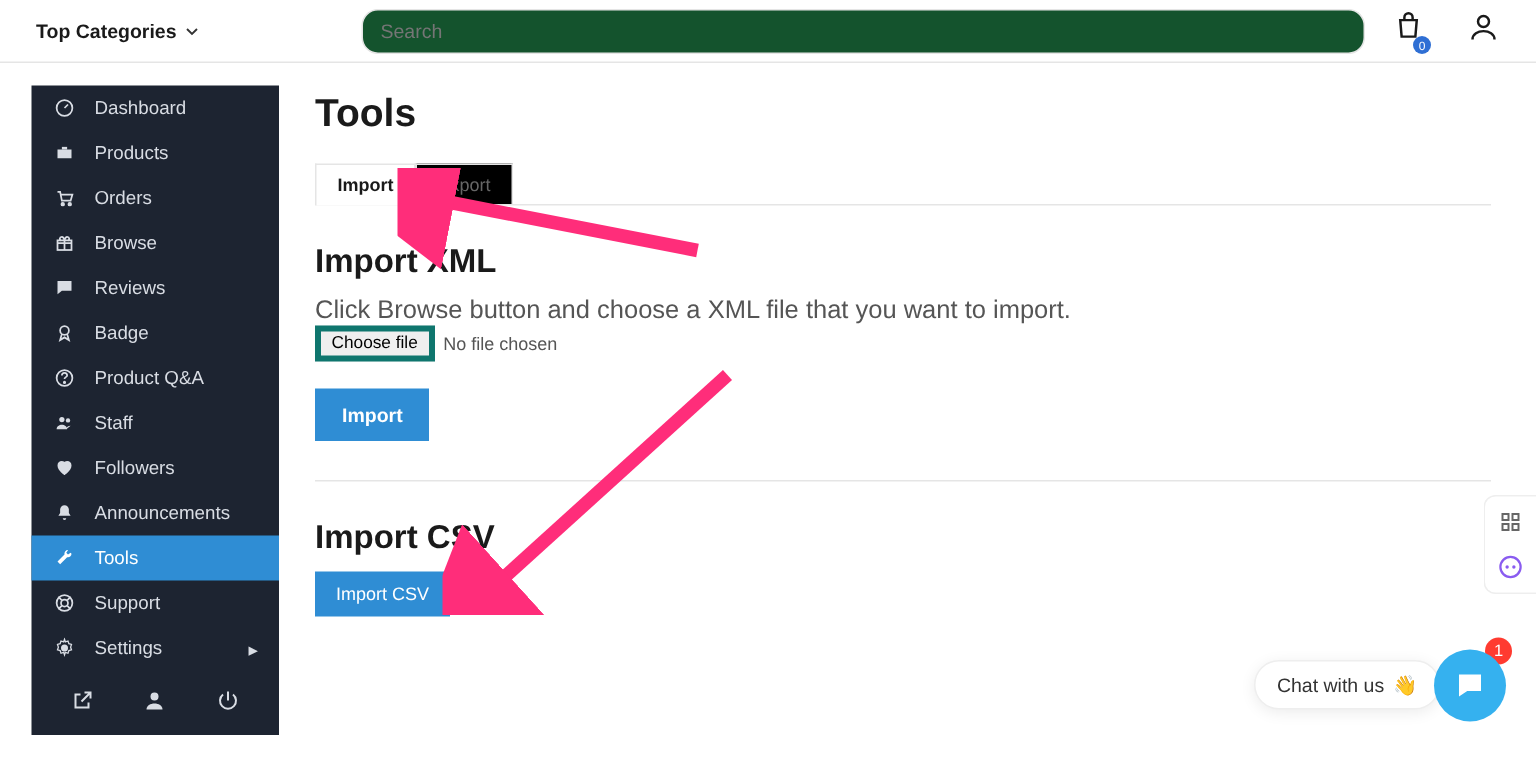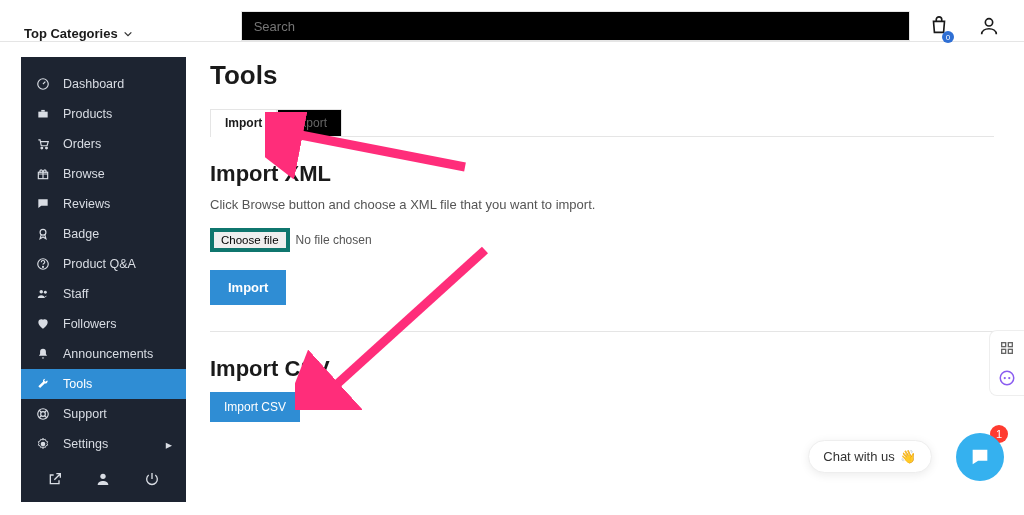--- a/index.html
+++ b/index.html
@@ -1,60 +1,60 @@
 <!DOCTYPE html>
 <html><head>
 <meta charset="utf-8">
 <style>
 * { box-sizing: border-box; margin: 0; padding: 0; }
 body { font-family: -apple-system, BlinkMacSystemFont, "Segoe UI", Arial, sans-serif; background: #fff; color: #1a1a1a; width: 1024px; height: 515px; overflow: hidden; position: relative; }
 
 
-.topbar { height: 42px; display: flex; align-items: flex-end; padding: 0 24px; border-bottom: 1px solid #e5e5e5; gap: 18px; }
+.topbar { height: 42px; display: flex; align-items: center; padding: 0 24px; border-bottom: 1px solid #e5e5e5; gap: 18px; }
 .top-cat { font-weight: 700; font-size: 13px; display: flex; align-items: center; gap: 5px; cursor: pointer; }
 .chev-down { width: 10px; height: 10px; }
 .search-wrap { flex: 1; max-width: 680px; margin-left: 90px; }
-.search-input { width: 100%; height: 30px; border: 1px solid #e5e5e5; border-radius: 0; padding: 0 12px; font-size: 13px; background: #000000; color: #999; }
+.search-input { width: 100%; height: 30px; border: 1px solid #e5e5e5; border-radius: 11px; padding: 0 12px; font-size: 13px; background: #14532d; color: #999; }
 .top-icons { margin-left: auto; display: flex; align-items: center; gap: 28px; }
 .bag-wrap { position: relative; }
 .bag-badge { position: absolute; bottom: -2px; right: -4px; width: 12px; height: 12px; background: #2f6fd4; border-radius: 50%; font-size: 8px; color: #fff; display: flex; align-items: center; justify-content: center; }
 
 
 .layout { display: flex; }
 
 
-.sidebar { width: 165px; background: #1d2431; margin: 15px 0 0 21px; display: flex; flex-direction: column; color: #fff; font-size: 12.5px; padding: 12px 0 10px; position: relative; }
+.sidebar { width: 165px; background: #1d2431; margin: 15px 0 0 21px; display: flex; flex-direction: column; color: #fff; font-size: 12.5px; padding: 0 0 10px; position: relative; }
 .side-item { display: flex; align-items: center; gap: 12px; padding: 7px 14px; color: #d9dde4; cursor: pointer; }
 .side-item.active { background: #2f8dd4; color: #fff; position: relative; }
 .side-item.active::after { content: ""; position: absolute; right: -8px; top: 50%; transform: translateY(-50%); border-top: 8px solid transparent; border-bottom: 8px solid transparent; border-left: 8px solid #fff; }
 .side-icon { width: 16px; height: 16px; flex-shrink: 0; display: flex; align-items: center; justify-content: center; }
 .side-chev { margin-left: auto; }
 .side-bottom { display: flex; justify-content: space-around; padding: 12px 10px 2px; }
 
 
 .main { flex: 1; padding: 18px 30px 0 24px; }
 h1 { font-size: 26px; font-weight: 900; margin-bottom: 18px; }
 .tabs { display: flex; border-bottom: 1px solid #e5e5e5; font-size: 12px; }
 .tab { padding: 6px 14px; border: 1px solid #e5e5e5; border-bottom: none; background: #000000; cursor: pointer; color: #666; }
 .tab.active { background: #fff; color: #1a1a1a; font-weight: 600; position: relative; }
 .tab.active::after { content: ""; position: absolute; bottom: -1px; left: 0; right: 0; height: 1px; background: #fff; }
 h2 { font-size: 22px; font-weight: 700; margin: 24px 0 10px; }
-.help-text { font-size: 13px; color: #555; margin-bottom: 16px; }
+.help-text { font-size: 17px; color: #555; }
 .file-row { display: flex; align-items: center; gap: 6px; font-size: 12px; color: #555; margin-bottom: 18px; }
 .choose-btn { background: #efefef; border: 4px solid #0f766e; padding: 2px 7px; font-size: 11.5px; cursor: pointer; }
 .btn-blue { background: #2f8dd4; color: #fff; border: none; padding: 10px 18px; font-size: 13px; font-weight: 700; cursor: pointer; }
 .btn-blue.light { font-weight: 500; padding: 8px 14px; font-size: 12px; }
 .divider { height: 1px; background: #e5e5e5; margin: 26px 0 0; }
 
 
 .float-right { position: absolute; right: 0; top: 330px; display: flex; flex-direction: column; gap: 8px; border: 1px solid #eee; border-right: none; border-radius: 8px 0 0 8px; padding: 6px; background: #fff; }
 .float-ic { width: 22px; height: 22px; display: flex; align-items: center; justify-content: center; }
 
 
-.chat-pill { position: absolute; right: 92px; bottom: 42px; background: #fff; border: 1px solid #eee; border-radius: 22px; padding: 8px 14px; font-size: 13px; color: #333; box-shadow: 0 2px 10px rgba(0,0,0,.08); display: flex; align-items: center; gap: 6px; cursor: pointer; }
+.chat-pill { position: absolute; right: 64px; bottom: 42px; background: #fff; border: 1px solid #eee; border-radius: 22px; padding: 8px 14px; font-size: 13px; color: #333; box-shadow: 0 2px 10px rgba(0,0,0,.08); display: flex; align-items: center; gap: 6px; cursor: pointer; }
 .chat-fab { position: absolute; right: 20px; bottom: 34px; width: 48px; height: 48px; border-radius: 50%; background: #35b1ef; display: flex; align-items: center; justify-content: center; cursor: pointer; }
 .chat-badge { position: absolute; right: 16px; bottom: 72px; width: 18px; height: 18px; background: #ff3b30; color: #fff; border-radius: 50%; font-size: 11px; display: flex; align-items: center; justify-content: center; }
 
 
 .arrow { position: absolute; pointer-events: none; }
 </style>
 </head>
 <body>
 
 <div class="topbar">

